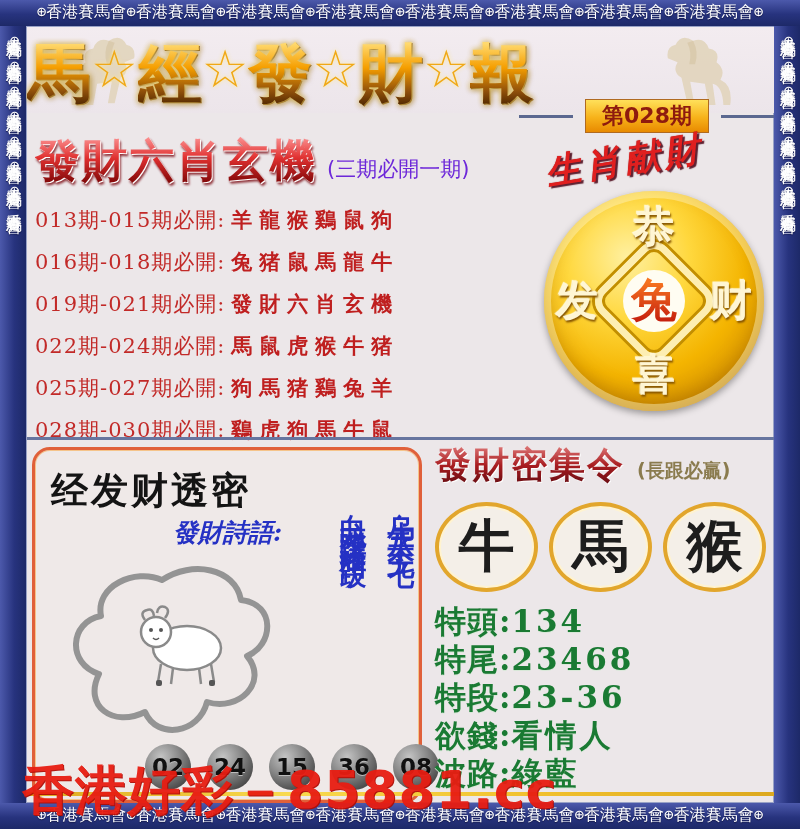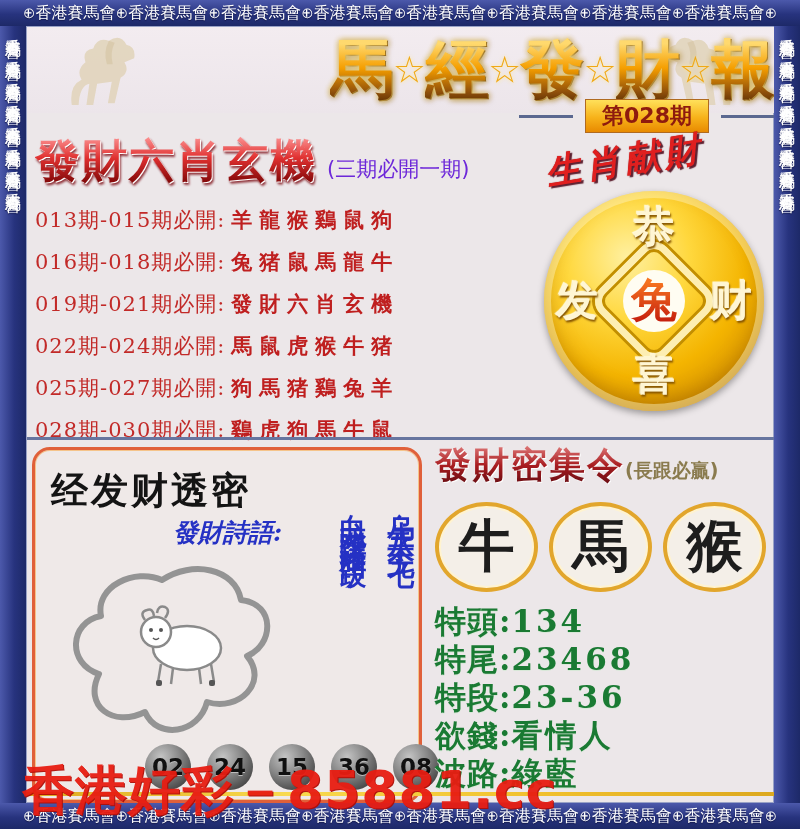--- a/index.html
+++ b/index.html
@@ -1,21 +1,21 @@
 <!DOCTYPE html>
 <html><head>
 <meta charset="utf-8">
 <style>
   * { margin:0; padding:0; box-sizing:border-box; }
   body { background:#555; font-family:"DejaVu Sans", sans-serif; }
   #poster{ position:relative; width:800px; height:829px; margin:0 auto;
     background:#2d3a8e; overflow:hidden; }
 
   
-  .bstrip{ position:absolute; color:#fff; font-family:Liberation Sans, sans-serif;
+  .bstrip{ position:absolute; color:#fff; font-family:Liberation Mono, monospace;
     background:linear-gradient(180deg,#4c59ab 0%,#27337e 55%,#1d2968 100%);
     text-shadow:0 1px 1px #14194a; overflow:hidden; white-space:nowrap; z-index:7;}
   .bstrip.h{ left:0; width:800px; height:26px; line-height:26px; font-size:16px;
     text-align:center; letter-spacing:0px;}
   .bstrip.top{ top:0; }
   .bstrip.bottom{ bottom:0; }
   .bstrip.v{ top:26px; width:26px; height:777px; writing-mode:vertical-rl;
     text-orientation:upright; font-size:16px; line-height:26px; letter-spacing:1px;
     background:linear-gradient(90deg,#4c59ab 0%,#27337e 55%,#1d2968 100%);}
   .bstrip.left{ left:0; }
@@ -23,22 +23,22 @@
 
   
   .inner{ position:absolute; left:26px; top:26px; width:748px; height:777px;
     background:#ece7e9; border:1px solid #99a2c6; }
 
   
   .title-band{ position:absolute; left:0; top:0; width:748px; height:86px;
     background:linear-gradient(180deg,#f3ecf0,#ece5ea); }
   .horse{ position:absolute; top:4px; width:120px; height:78px; opacity:.9; }
   .horse.l{ left:16px; } .horse.r{ right:16px; transform:scaleX(-1); }
-  .main-title{ position:absolute; left:0; top:0; width:748px; text-align:right;
-    line-height:86px; white-space:nowrap; font-family:Liberation Mono, monospace; }
+  .main-title{ position:absolute; left:0; top:0; width:748px; text-align:left;
+    line-height:86px; white-space:nowrap; font-family:Liberation Serif, serif; }
   .tchar{ font-size:64px; font-weight:bold;
     background:linear-gradient(180deg,#ffd96e 8%,#f59e00 42%,#90500a 75%,#4d2600 96%);
     -webkit-background-clip:text; background-clip:text; color:transparent;
     filter:drop-shadow(0 0 3px #ffe98c) drop-shadow(1px 1px 0 #7a4a00); }
   .tstar{ font-size:52px; color:#f0a816; vertical-align:8px;
     filter:drop-shadow(0 0 2px #ffe98c); }
 
   .issue-row{ position:absolute; left:0; top:74px; width:748px; height:30px;
     display:flex; align-items:center; justify-content:flex-end; gap:12px; }
   .issue-line{ width:54px; height:3px; background:#5b6890; }
@@ -112,21 +112,21 @@
   .balls{ position:absolute; left:110px; top:294px; display:flex; gap:16px; }
   .ball{ width:46px; height:46px; border-radius:50%; display:flex;
     align-items:center; justify-content:center; font-size:23px; font-weight:900;
     color:#101010;
     background:radial-gradient(circle at 35% 28%, #c4c4c4 0%, #8a8a8a 40%,
       #4a4a4a 78%, #323232 100%);
     text-shadow:0 1px 0 #bcbcbc; }
 
   
   .miji{ position:absolute; left:408px; top:414px; width:338px; height:362px; }
-  .mj-head{ display:flex; align-items:baseline; gap:0; }
+  .mj-head{ display:flex; align-items:baseline; gap:12px; }
   .mj-title{ font-size:36px; font-weight:900; letter-spacing:2px;
     font-family:"DejaVu Serif", serif;
     background:linear-gradient(180deg,#e07a7a 8%,#a81c20 50%,#5e0a10 95%);
     -webkit-background-clip:text; background-clip:text; color:transparent;
     filter:drop-shadow(1px 1px 0 #ffffff); }
   .mj-sub{ font-size:19px; font-weight:bold; color:#8a7b4e; }
   .seal-row{ display:flex; gap:11px; margin-top:12px; }
   .seal{ width:103px; height:90px; border:4px solid #e2a62c; border-radius:50%;
     background:#f4efe8; display:flex; align-items:center; justify-content:center;
     font-size:56px; font-weight:bold; color:#1d1d1d;

